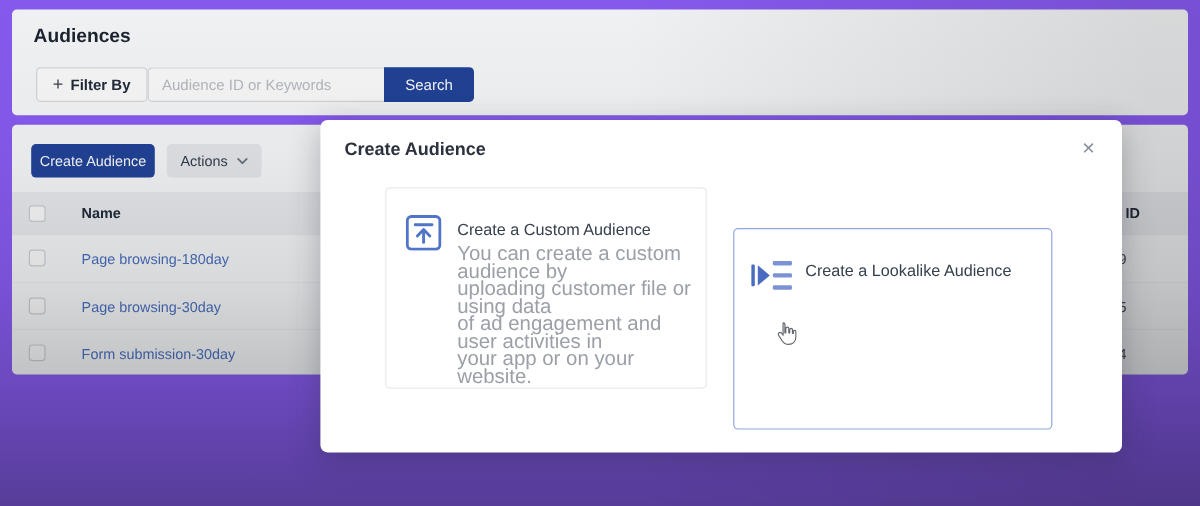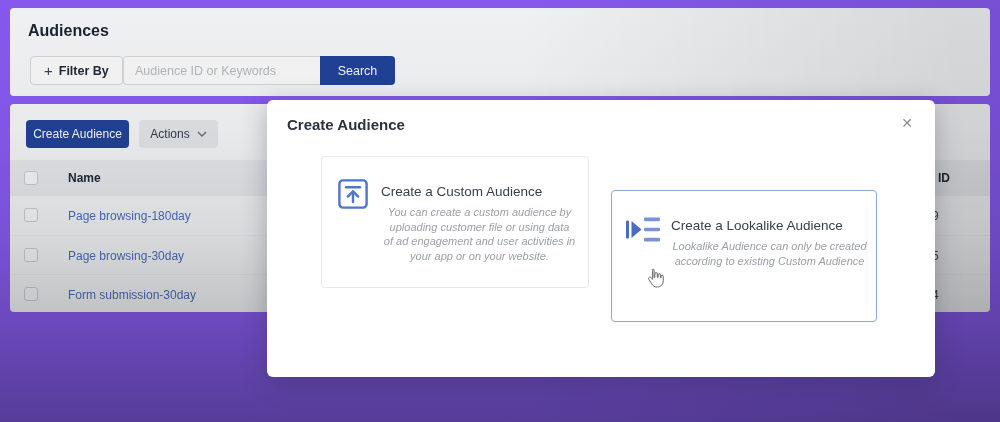--- a/index.html
+++ b/index.html
@@ -33,27 +33,27 @@
   
   .dim-overlay{position:absolute;inset:0;z-index:5;pointer-events:none;
     background:
       linear-gradient(to right, rgba(0,0,0,0) 52%, rgba(0,0,0,0.10) 96%),
       linear-gradient(to bottom, rgba(14,17,23,0.045) 0%, rgba(14,17,23,0.075) 30%, rgba(14,17,23,0.14) 55%, rgba(14,17,23,0.25) 76%, rgba(14,17,23,0.42) 100%);}
 
   
   .modal{position:absolute;left:267px;top:100px;width:668px;height:277px;background:#ffffff;border-radius:6px;box-shadow:0 6px 26px rgba(35,40,55,0.30);z-index:10;}
   .modal-title{position:absolute;left:20px;top:16px;font-size:15px;font-weight:bold;color:#2b323d;}
   .modal-close{position:absolute;right:22px;top:16px;font-size:14px;color:#8a909a;cursor:pointer;line-height:1;}
-  .card{position:absolute;top:56px;height:132px;box-sizing:border-box;background:#fff;border-radius:4px;cursor:pointer;text-align:center;}
+  .card{position:absolute;top:56px;height:168px;box-sizing:border-box;background:#fff;border-radius:4px;cursor:pointer;}
   .card-custom{left:54px;width:268px;border:1px solid #e8e9eb;}
   .card-lookalike{left:344px;width:266px;border:1px solid #8fa8de;margin-top:34px;}
   .card-icon{position:absolute;left:16px;top:22px;}
   .card-lookalike .card-icon{left:14px;top:25px;}
   .card-title{position:absolute;left:59px;top:27px;font-size:13.5px;color:#37404e;}
-  .card-desc{position:absolute;left:59px;top:48px;width:197px;font-size:11px;line-height:14.5px;color:#9ba0a8;white-space:pre-line;font-style:italic;}
+  .card-desc{position:absolute;left:59px;top:48px;width:197px;font-size:17px;line-height:14.5px;color:#9ba0a8;white-space:pre-line;}
   .cursor-hand{position:absolute;left:32px;top:76px;}
 </style>
 </head>
 <body>
 
 <div class="stage">
 
   <div class="panel top-panel">
     <div class="page-title">Audiences</div>
     <div class="filter-btn">
@@ -124,22 +124,20 @@
       <span class="card-icon">
         <svg width="34" height="27" viewBox="0 0 34 27">
           <rect x="0" y="4.5" width="3" height="18" rx="1" fill="#4a6cc0"></rect>
           <path d="M5.5 5 L15.5 13.5 L5.5 22 Z" fill="#4a6cc0"></path>
           <rect x="18" y="1.6" width="16" height="3.6" rx="1.2" fill="#7b93d4"></rect>
           <rect x="18" y="11.7" width="16" height="3.6" rx="1.2" fill="#7b93d4"></rect>
           <rect x="18" y="21.8" width="16" height="3.6" rx="1.2" fill="#7b93d4"></rect>
         </svg>
       </span>
       <div class="card-title">Create a Lookalike Audience</div>
-      <div class="card-desc">Lookalike Audience can only be created
-according to existing Custom Audience</div>
       <span class="cursor-hand">
         <svg width="20" height="24" viewBox="0 0 24 28">
           <path d="M10.5 2 a1.6 1.6 0 0 1 1.6 1.6 V12 h.9 V7.8 a1.5 1.5 0 0 1 3 0 V12 h.9 V9 a1.4 1.4 0 0 1 2.8 0 v3.6 h.8 V10.8 a1.3 1.3 0 0 1 2.6 0 V16 c0 4.6-3 7.6-7.3 7.6 -3.2 0-5-1.3-6.5-3.7 l-3.5-5.5 c-.5-.8-.3-1.9.5-2.4 .8-.5 1.8-.3 2.4.4 l1.6 2 V3.6 A1.6 1.6 0 0 1 10.5 2 z" fill="#fdfdfd" stroke="#63676e" stroke-width="1.2" stroke-linejoin="round"></path>
         </svg>
       </span>
     </div>
   </div>
 
 </div>
 

